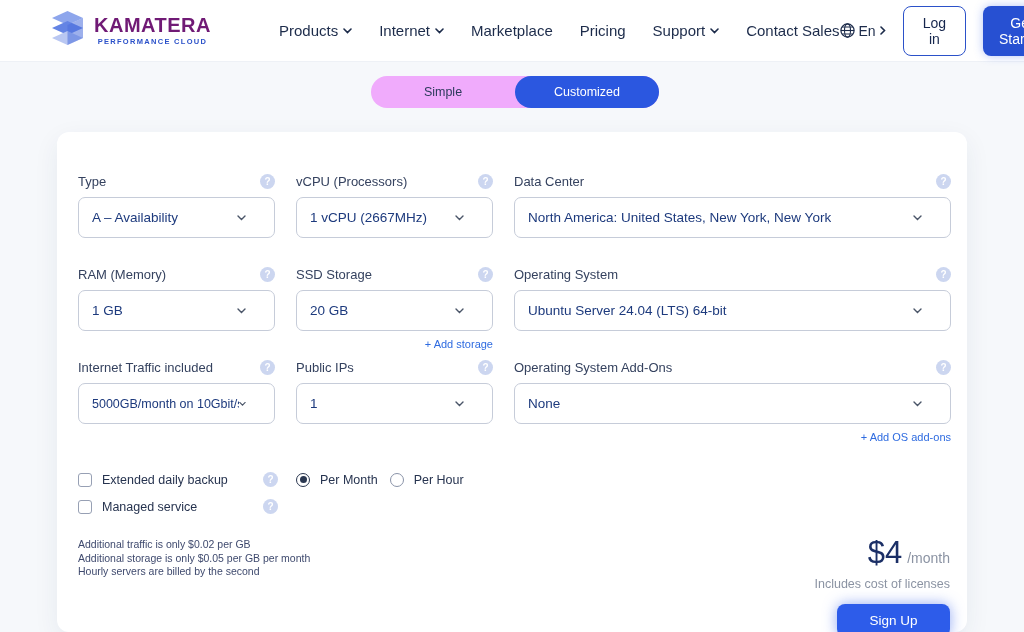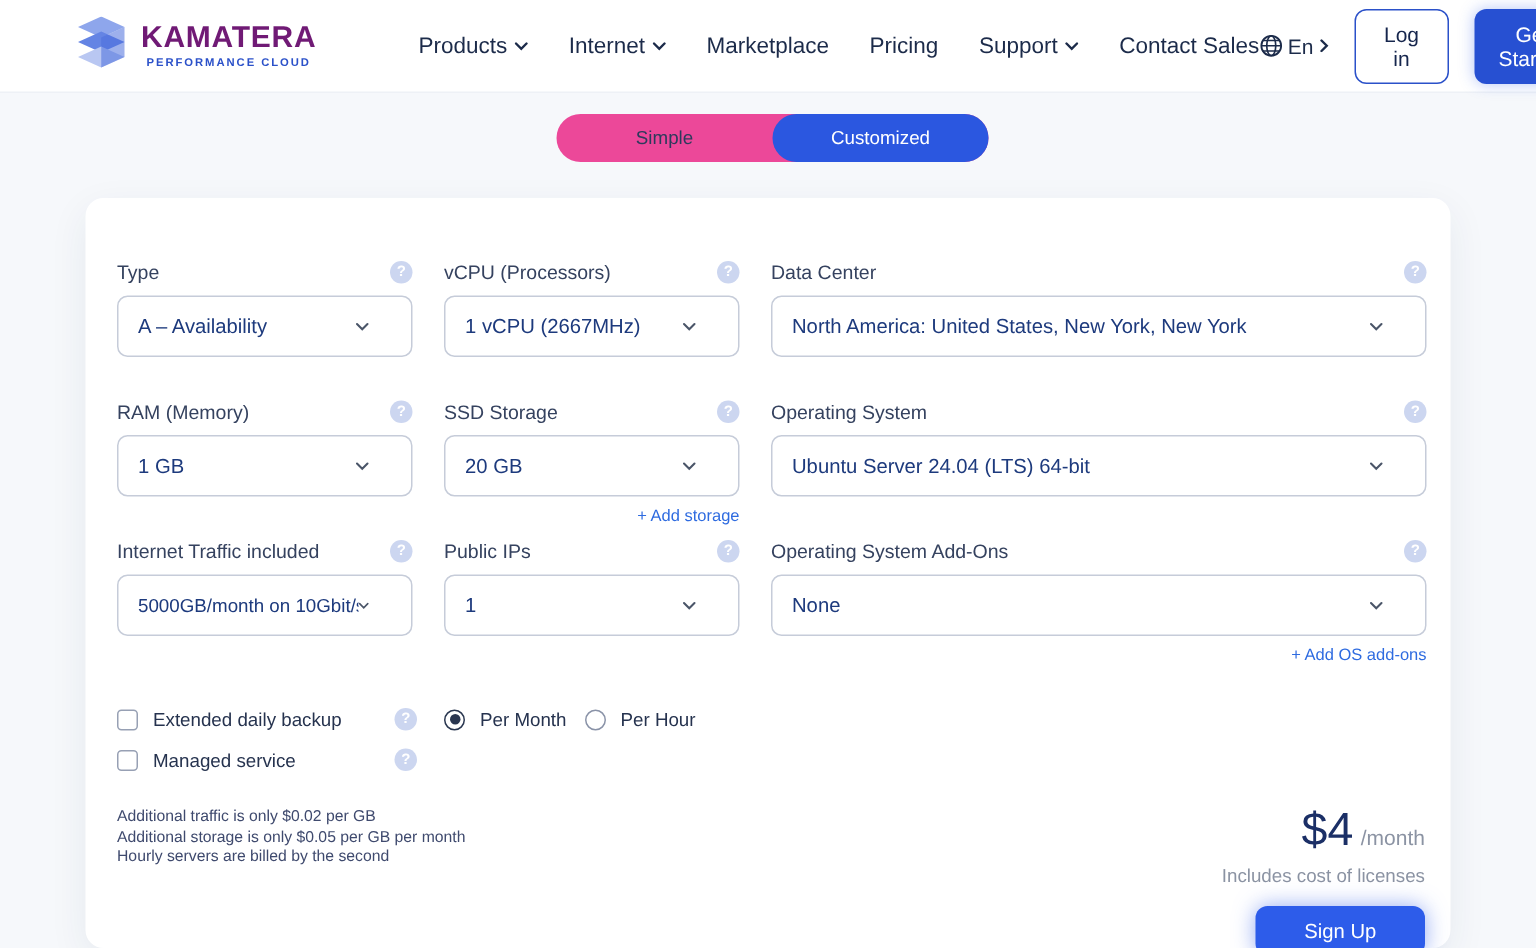--- a/index.html
+++ b/index.html
@@ -19,21 +19,21 @@
   .header-right { margin-left:auto; display:flex; align-items:center; gap:17px; }
   .lang { display:flex; align-items:center; gap:4px; font-size:14px; color:#1c2b4a; font-weight:500; cursor:pointer; }
   .btn-login { background:#ffffff; border:1px solid #2b51c9; border-radius:8px; padding:8px 19px;
                font-size:14px; font-weight:500; color:#16264d; cursor:pointer; font-family:inherit; }
   .btn-getstarted { background:#2750d2; border:none; border-radius:8px; padding:9px 16px;
                font-size:14px; font-weight:500; color:#ffffff; cursor:pointer; font-family:inherit;
                box-shadow:0 0 10px rgba(47,91,231,0.35); }
 
   
   .toggle-wrap { position:absolute; top:76px; left:371px; width:288px; height:32px;
-                 background:#ec4899; border-radius:16px; display:flex; }
+                 background:#f0abfc; border-radius:16px; display:flex; }
   .toggle-opt { width:144px; height:32px; border-radius:16px; display:flex; align-items:center; justify-content:center;
                 font-size:12.5px; cursor:pointer; }
   .toggle-simple { color:#2c3a5c; }
   .toggle-custom { background:#2b57e0; color:#ffffff; }
 
   
   .card { position:absolute; top:132px; left:57px; width:910px; height:500px; background:#ffffff;
           border-radius:12px; box-shadow:0 8px 26px rgba(30,50,90,0.07); padding:42px 16px 0 21px; }
 
   .fields-grid { display:grid; grid-template-columns:197px 197px 437px; column-gap:21px; row-gap:13px; }

